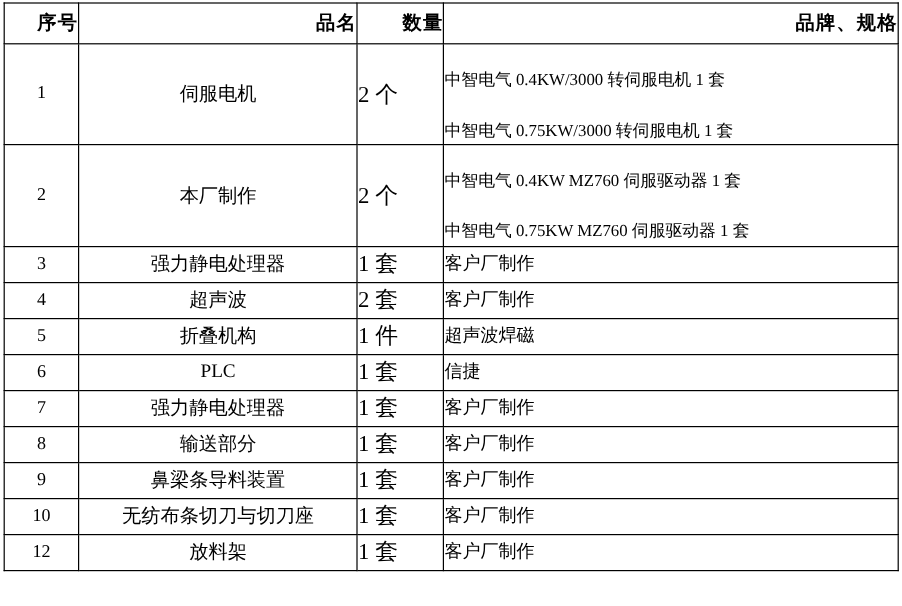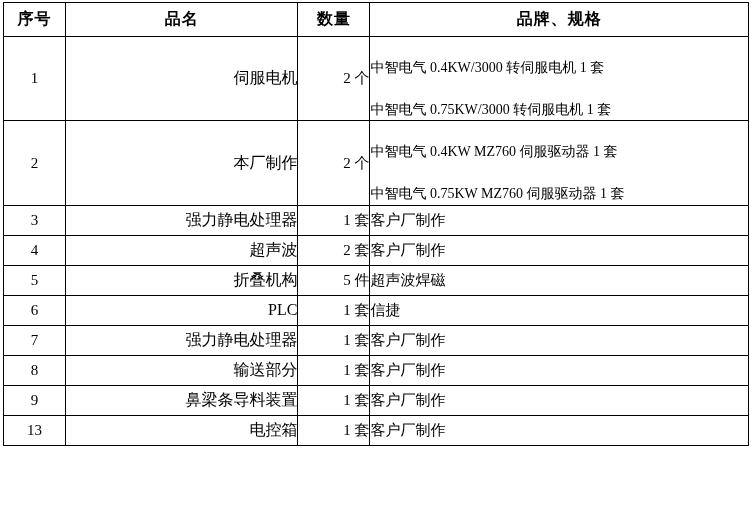--- a/index.html
+++ b/index.html
@@ -33,35 +33,35 @@
   }
   col.c-no    { width: 62px; }
   col.c-name  { width: 232px; }
   col.c-qty   { width: 72px; }
   col.c-brand { width: 378px; }
 
   thead th {
     height: 33px;
     font-size: 16px;
     font-weight: bold;
-    text-align: center;
+    text-align: right;
     letter-spacing: 1px;
   }
   td.no {
     text-align: center;
     font-size: 15px;
   }
   td.name {
-    text-align: right;
+    text-align: center;
     font-size: 16px;
     padding-left: 28px;
   }
   td.qty {
-    text-align: right;
-    font-size: 15px;
+    text-align: left;
+    font-size: 19px;
     padding-left: 17px;
   }
   td.brand {
     text-align: left;
     font-size: 14px;
     padding-left: 10px;
     line-height: 1.55;
   }
   tr.single td { height: 29px; }
   tr.double td { height: 54px; }
@@ -126,21 +126,21 @@
           <td class="no">4</td>
           <td class="name">超声波</td>
           <td class="qty">2 套</td>
           <td class="brand">
             <span class="brand-single">客户厂制作</span>
           </td>
         </tr>
         <tr class="single">
           <td class="no">5</td>
           <td class="name">折叠机构</td>
-          <td class="qty">5 件</td>
+          <td class="qty">1 件</td>
           <td class="brand">
             <span class="brand-single">超声波焊磁</span>
           </td>
         </tr>
         <tr class="single">
           <td class="no">6</td>
           <td class="name">PLC</td>
           <td class="qty">1 套</td>
           <td class="brand">
             <span class="brand-single">信捷</span>
@@ -164,22 +164,30 @@
         </tr>
         <tr class="single">
           <td class="no">9</td>
           <td class="name">鼻梁条导料装置</td>
           <td class="qty">1 套</td>
           <td class="brand">
             <span class="brand-single">客户厂制作</span>
           </td>
         </tr>
         <tr class="single">
-          <td class="no">13</td>
-          <td class="name">电控箱</td>
+          <td class="no">10</td>
+          <td class="name">无纺布条切刀与切刀座</td>
+          <td class="qty">1 套</td>
+          <td class="brand">
+            <span class="brand-single">客户厂制作</span>
+          </td>
+        </tr>
+        <tr class="single">
+          <td class="no">12</td>
+          <td class="name">放料架</td>
           <td class="qty">1 套</td>
           <td class="brand">
             <span class="brand-single">客户厂制作</span>
           </td>
         </tr>
       </tbody>
   </table>
 </div>
 
 </body></html>

